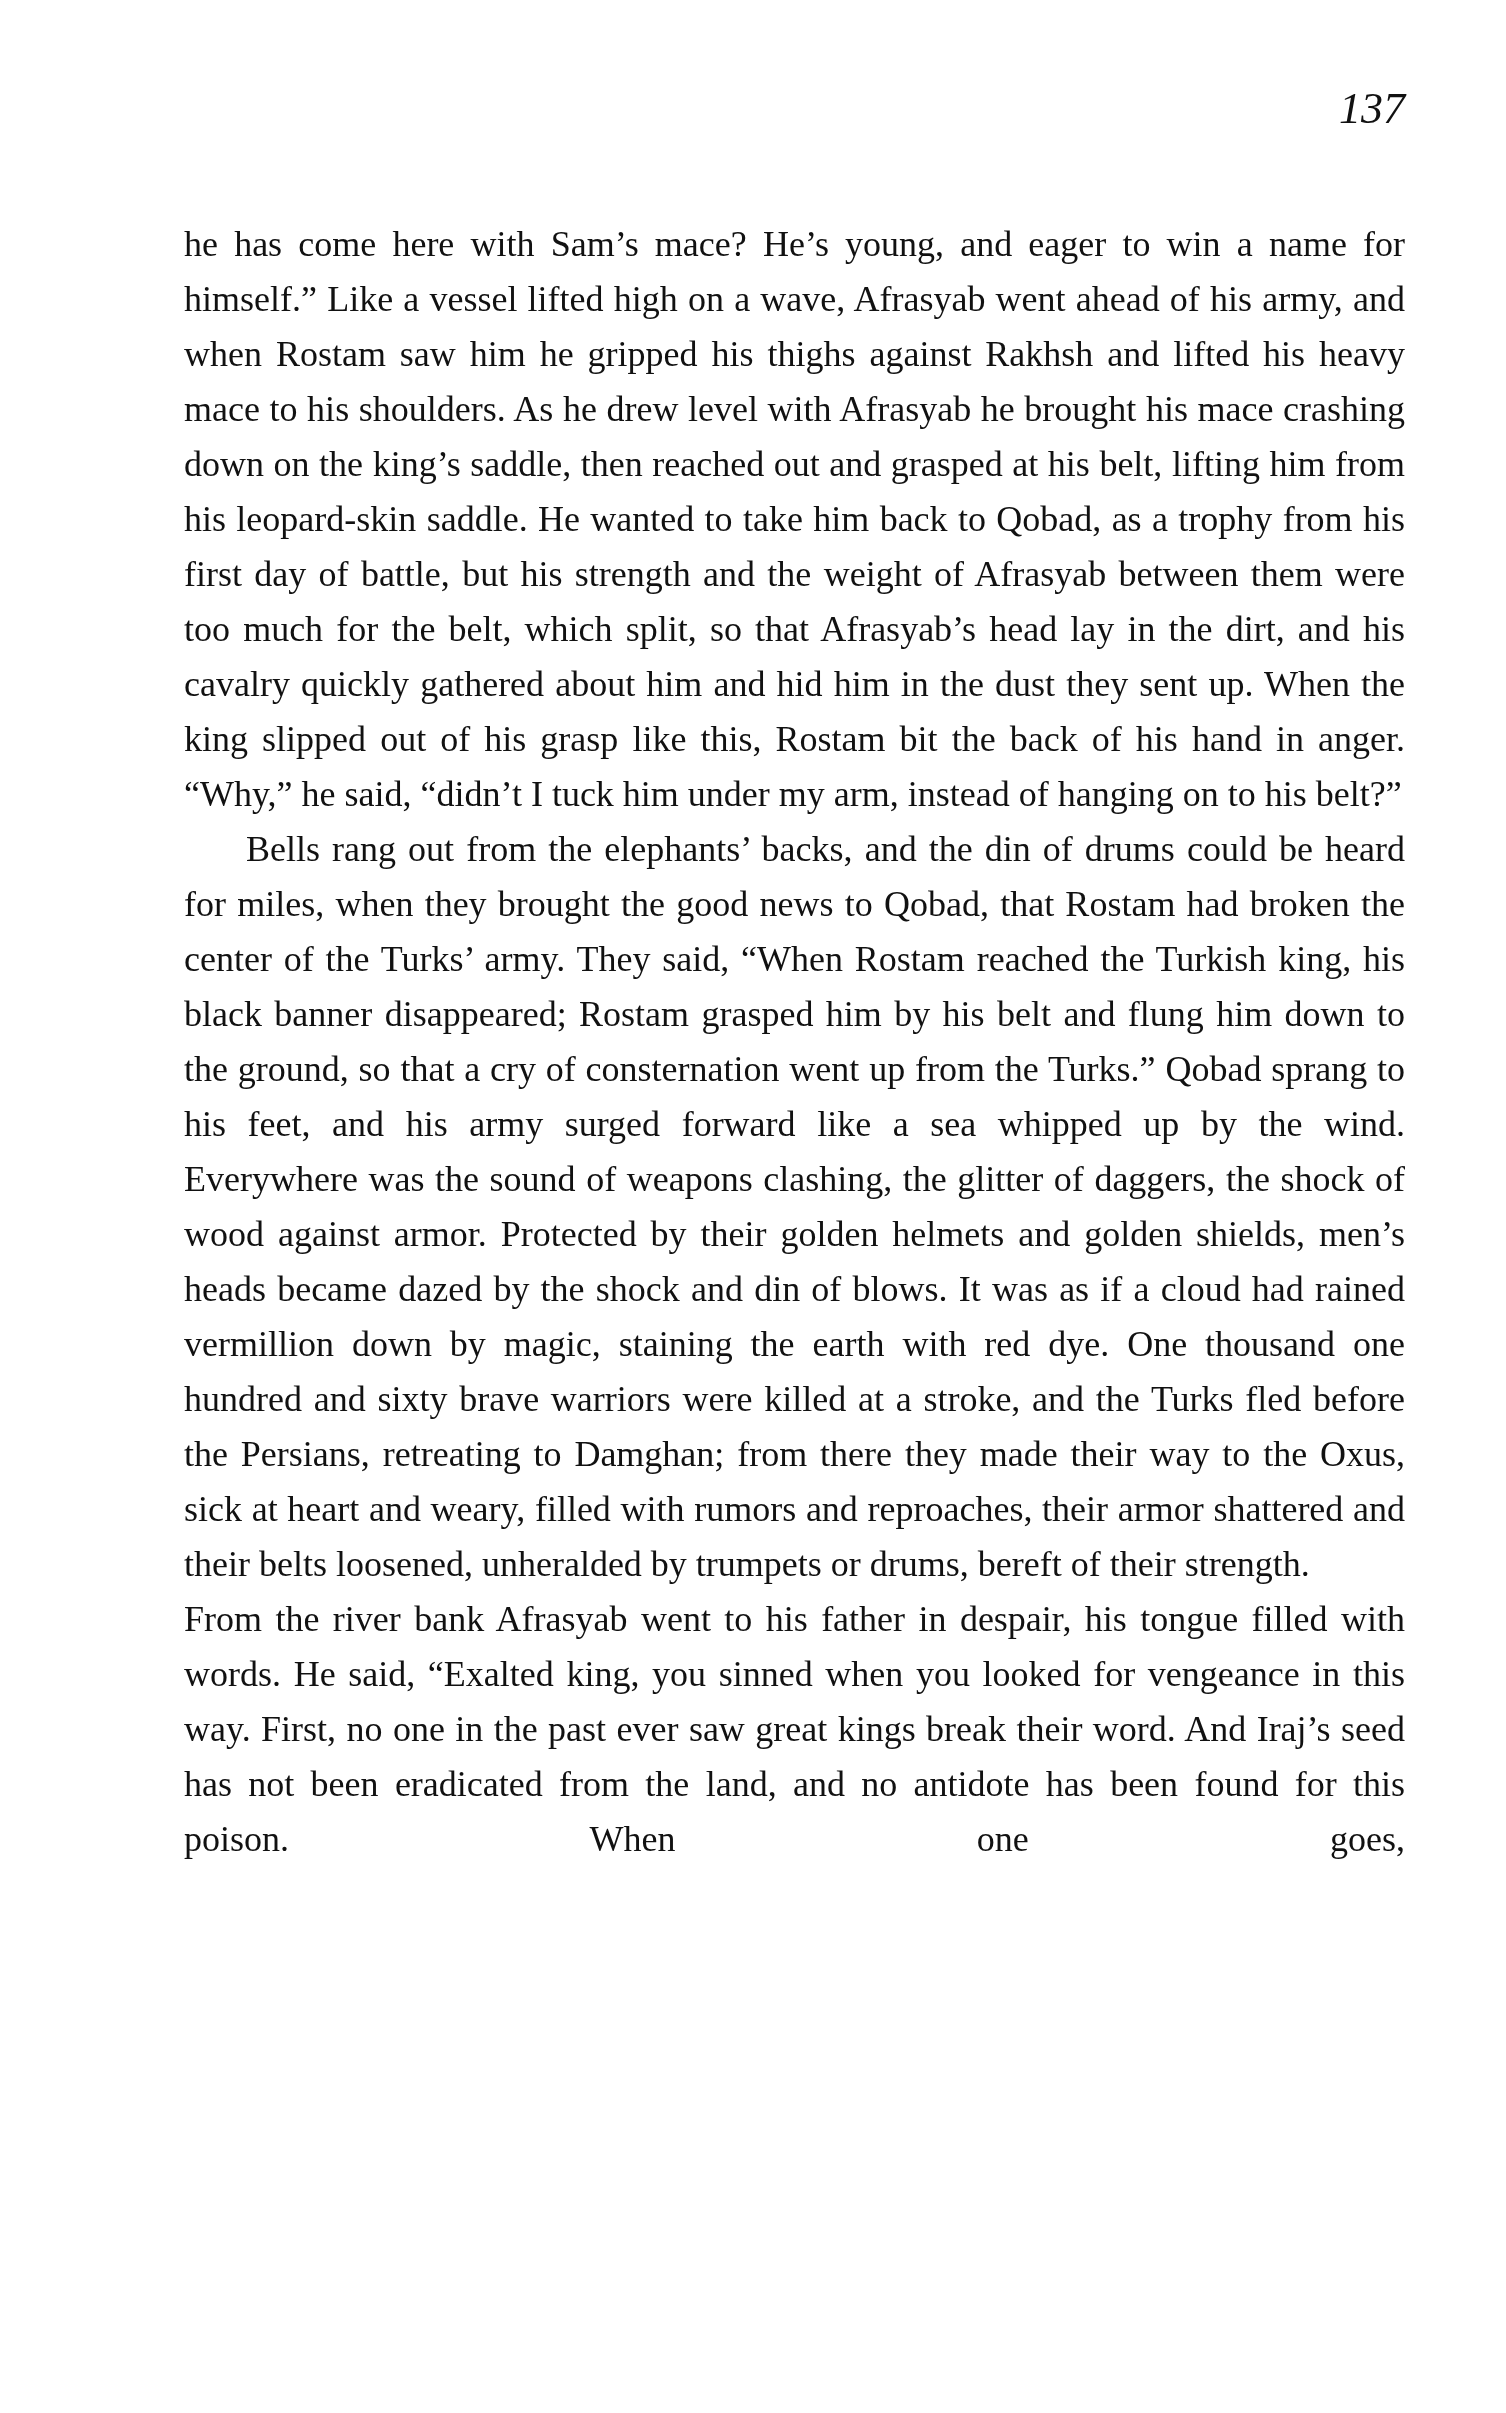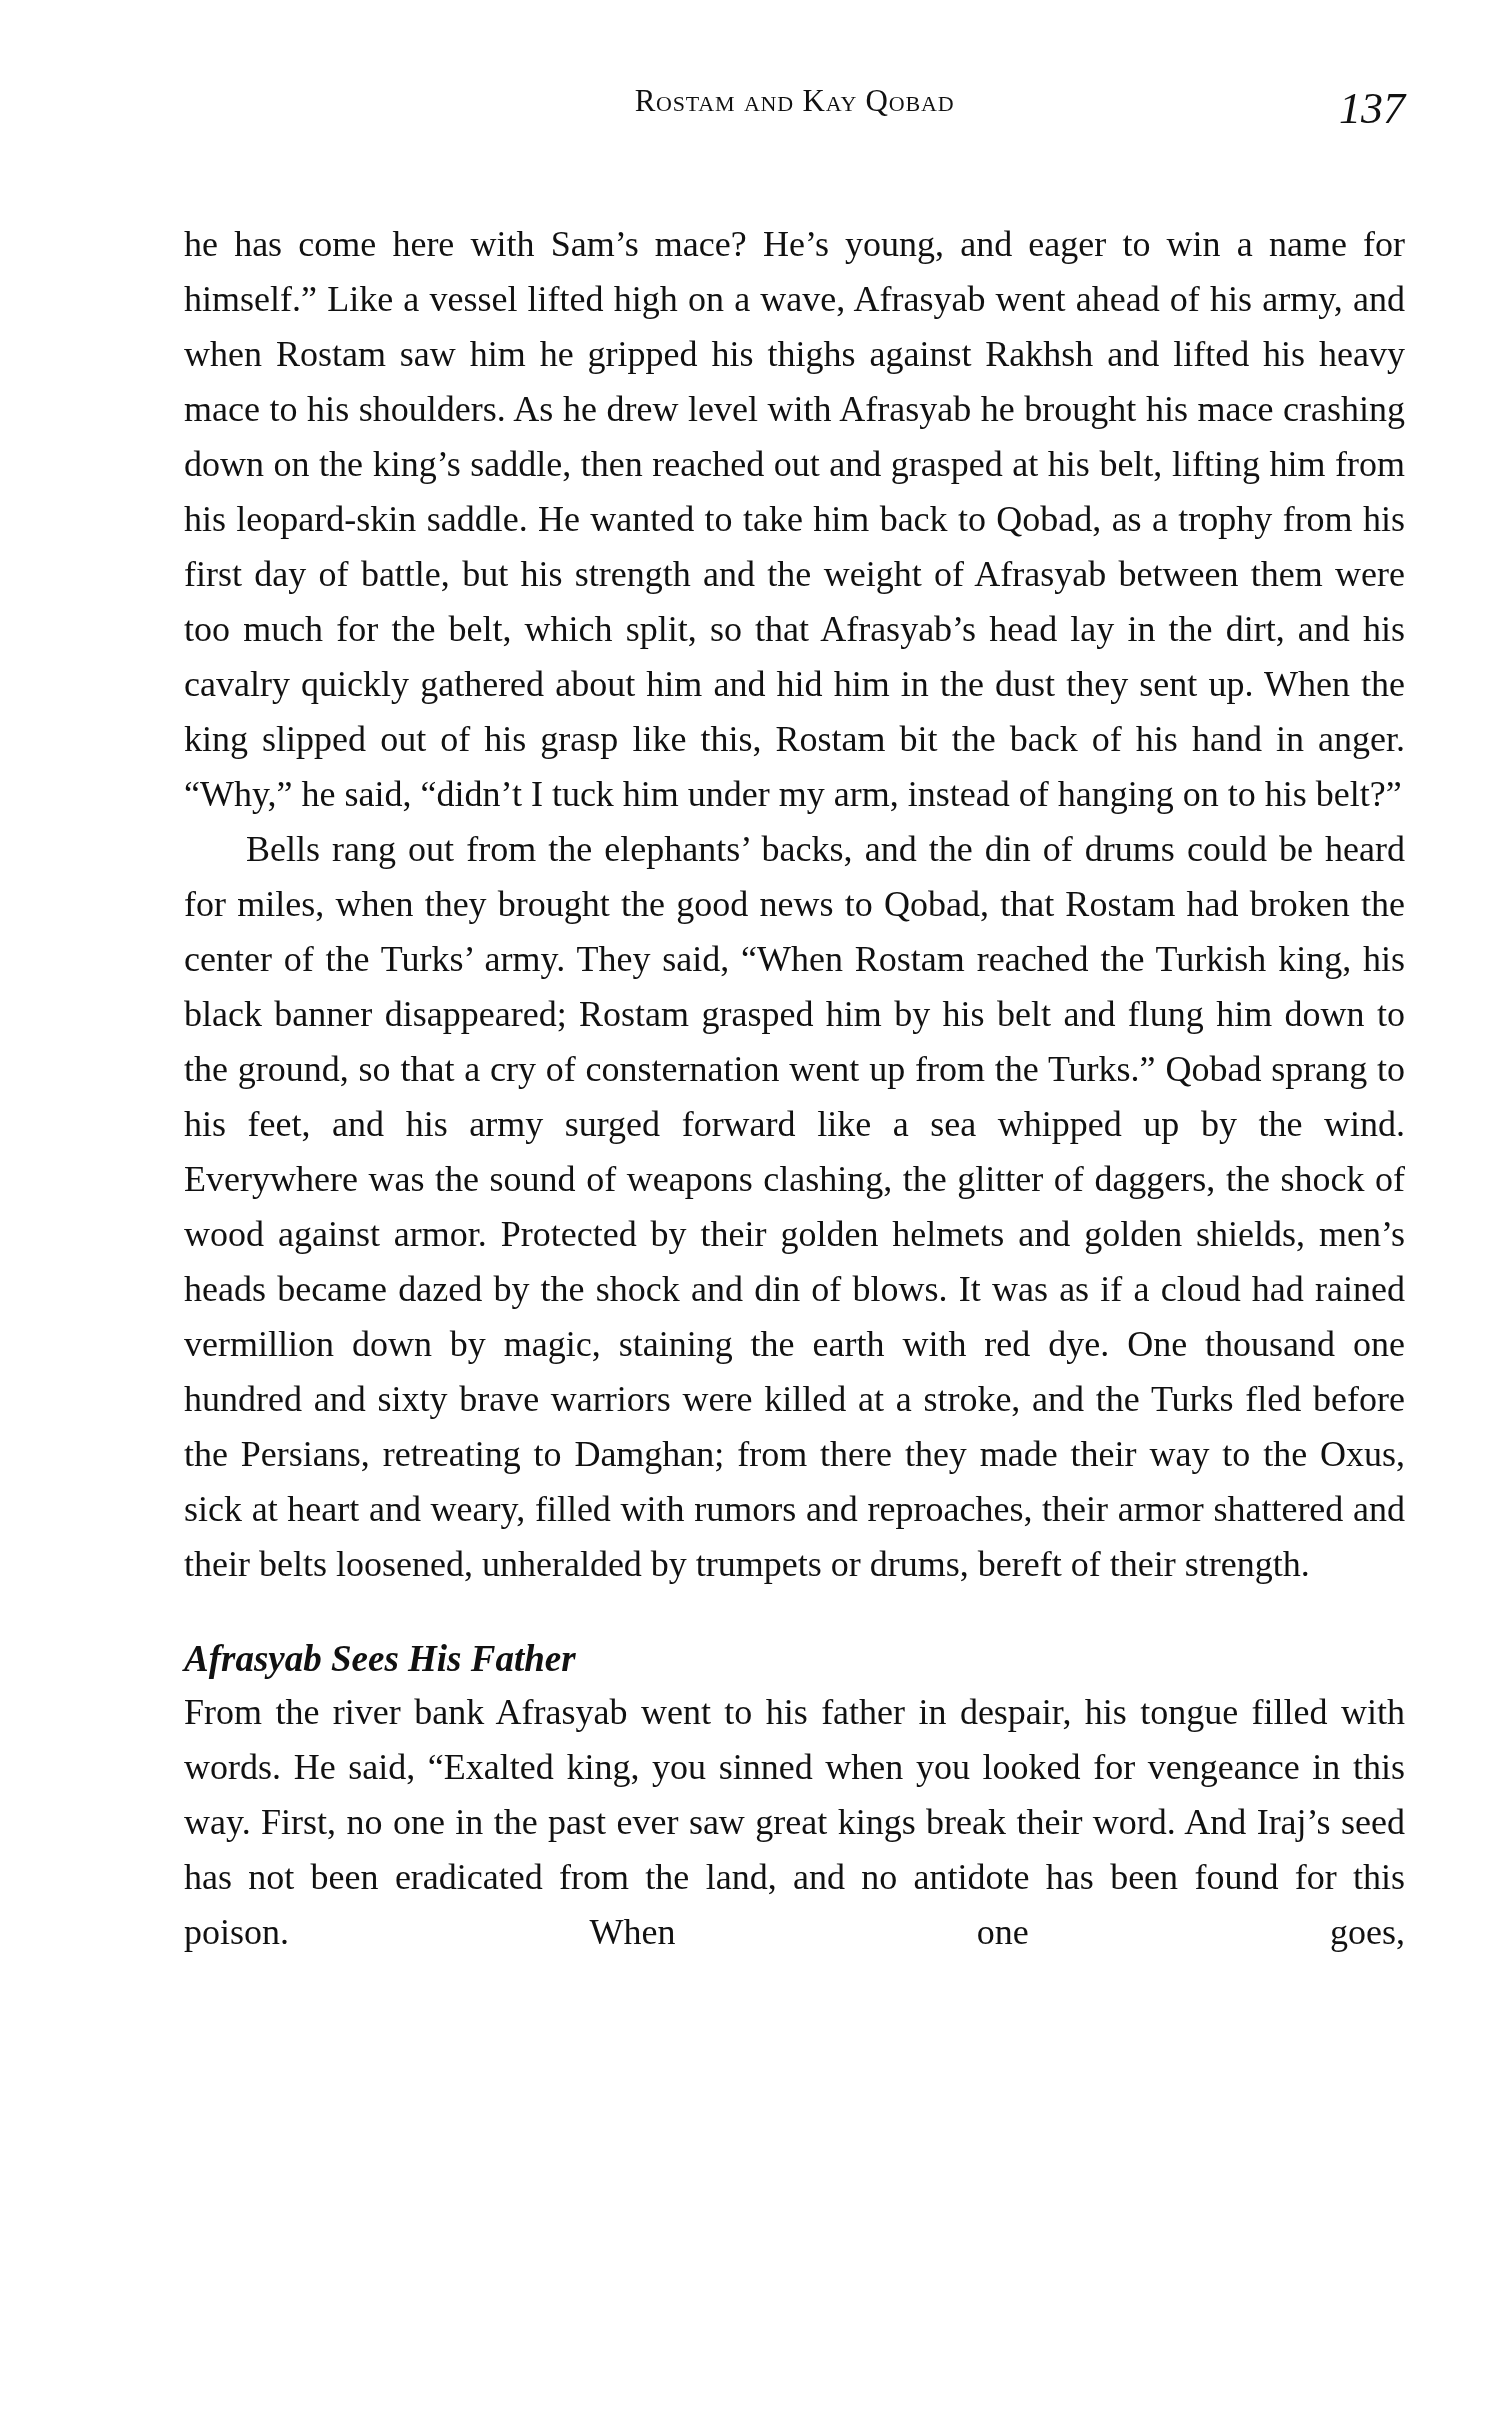--- a/index.html
+++ b/index.html
@@ -10,23 +10,21 @@
   .page-num{position:absolute;right:0;top:4.7px;font-size:44px;font-style:italic;}
   .body{position:absolute;left:184px;top:217px;width:1221px;font-size:36px;line-height:55px;text-align:justify;}
   .body p{margin:0;}
   .indent{text-indent:62px;}
   .section-heading{margin:41px 0 0 0;font-size:37px;font-style:italic;font-weight:bold;line-height:52px;}
 </style>
 </head>
 <body>
 
 <div class="header">
-  <div class="running-head">Rostam and Kay Qobad</div>
   <div class="page-num">137</div>
 </div>
 
 <div class="body">
   <p>he has come here with Sam’s mace? He’s young, and eager to win a name for himself.” Like a vessel lifted high on a wave, Afrasyab went ahead of his army, and when Rostam saw him he gripped his thighs against Rakhsh and lifted his heavy mace to his shoulders. As he drew level with Afrasyab he brought his mace crashing down on the king’s saddle, then reached out and grasped at his belt, lifting him from his leopard-skin saddle. He wanted to take him back to Qobad, as a trophy from his first day of battle, but his strength and the weight of Afrasyab between them were too much for the belt, which split, so that Afrasyab’s head lay in the dirt, and his cavalry quickly gathered about him and hid him in the dust they sent up. When the king slipped out of his grasp like this, Rostam bit the back of his hand in anger. “Why,” he said, “didn’t I tuck him under my arm, instead of hanging on to his belt?”</p>
   <p class="indent">Bells rang out from the elephants’ backs, and the din of drums could be heard for miles, when they brought the good news to Qobad, that Rostam had broken the center of the Turks’ army. They said, “When Rostam reached the Turkish king, his black banner disappeared; Rostam grasped him by his belt and flung him down to the ground, so that a cry of consternation went up from the Turks.” Qobad sprang to his feet, and his army surged forward like a sea whipped up by the wind. Everywhere was the sound of weapons clashing, the glitter of daggers, the shock of wood against armor. Protected by their golden helmets and golden shields, men’s heads became dazed by the shock and din of blows. It was as if a cloud had rained vermillion down by magic, staining the earth with red dye. One thousand one hundred and sixty brave warriors were killed at a stroke, and the Turks fled before the Persians, retreating to Damghan; from there they made their way to the Oxus, sick at heart and weary, filled with rumors and reproaches, their armor shattered and their belts loosened, unheralded by trumpets or drums, bereft of their strength.</p>
-  <h2 class="section-heading">Afrasyab Sees His Father</h2>
   <p style="text-align-last:justify;">From the river bank Afrasyab went to his father in despair, his tongue filled with words. He said, “Exalted king, you sinned when you looked for vengeance in this way. First, no one in the past ever saw great kings break their word. And Iraj’s seed has not been eradicated from the land, and no antidote has been found for this poison. When one goes,</p>
 </div>
 
 
 </body></html>

